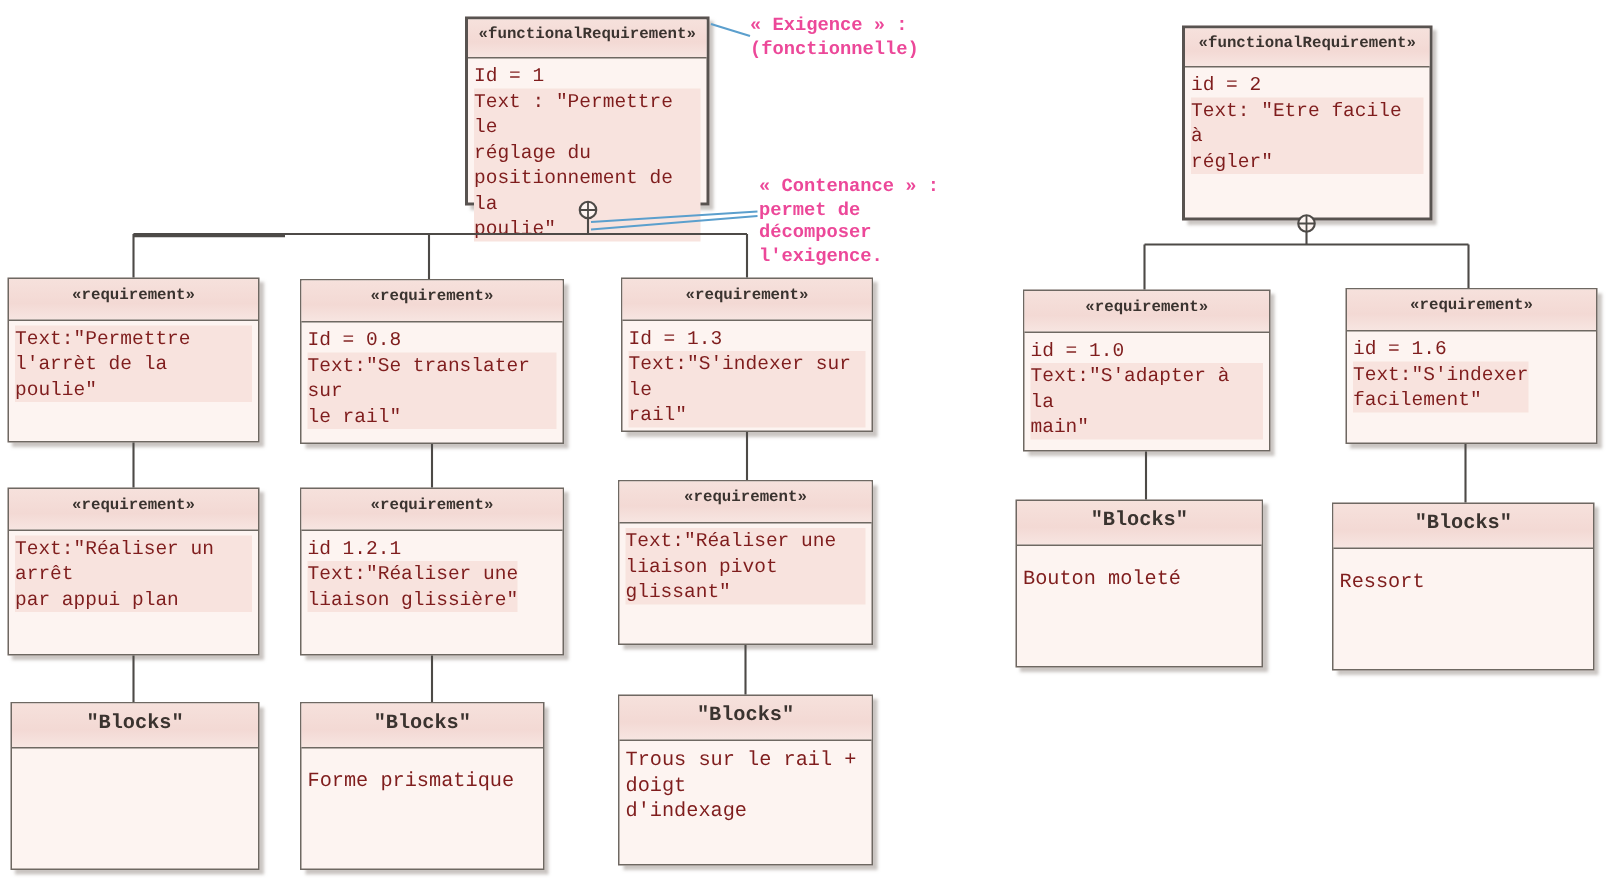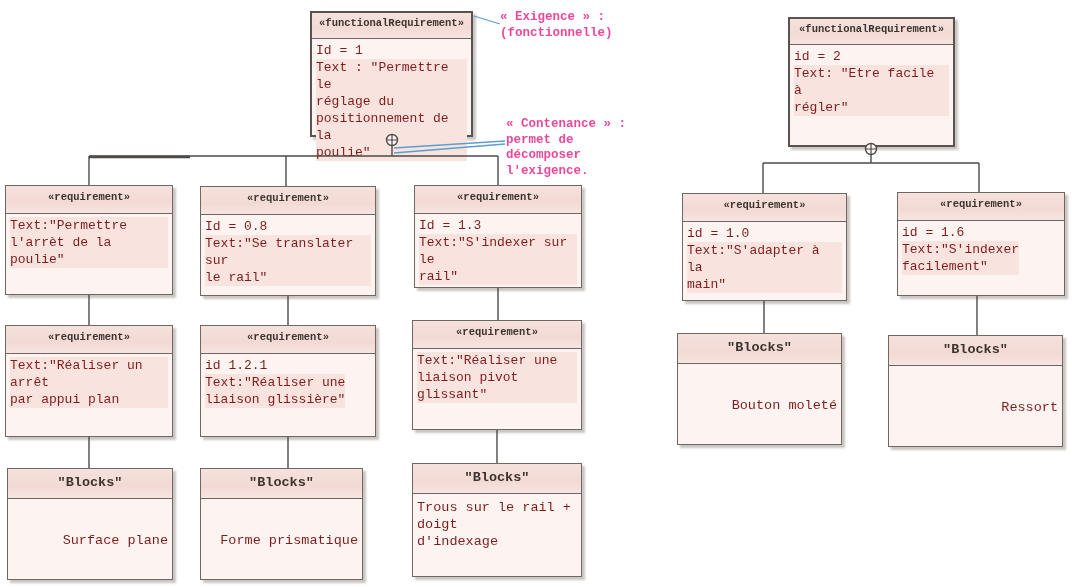--- a/index.html
+++ b/index.html
@@ -37,21 +37,21 @@
   .uml-box.block .box-header { height: 30px; font-size: 13.5px; font-weight: bold; padding-top: 7px; }
   .box-body {
     padding: 3px 4px;
     font-size: 13px;
     line-height: 17px;
     color: #7f1d1d;
   }
   .id-line { white-space: pre-line; }
   .text-line { white-space: pre-line; background: #f8e3de; width: fit-content; }
   .block-name { white-space: pre-line; }
-  .block .box-body.centered { text-align: right; padding-top: 33px; font-size: 13.5px; }
+  .block .box-body.centered { text-align: left; padding-top: 14px; font-size: 13.5px; }
   .block .box-body.toptext { padding-top: 5px; font-size: 13.5px; }
   .annotation {
     position: absolute;
     color: #ec4899;
     font-weight: bold;
     font-size: 12.5px;
     line-height: 15.5px;
     white-space: pre-line;
   }
   #connector-layer {
@@ -122,23 +122,20 @@
   <div class="uml-box" style="left:412px;top:320px;width:170px;height:110px">
     <div class="box-header">«requirement»</div>
     <div class="box-body">
       <div class="text-line">Text:"Réaliser une
 liaison pivot glissant"</div>
     </div>
   </div>
 
   <div class="uml-box block" style="left:7px;top:468px;width:166px;height:112px">
     <div class="box-header">"Blocks"</div>
-    <div class="box-body centered">
-      <div class="block-name">Surface plane</div>
-    </div>
   </div>
 
   <div class="uml-box block" style="left:200px;top:468px;width:163px;height:112px">
     <div class="box-header">"Blocks"</div>
     <div class="box-body centered">
       <div class="block-name">Forme prismatique</div>
     </div>
   </div>
 
   <div class="uml-box block" style="left:412px;top:463px;width:170px;height:114px">

